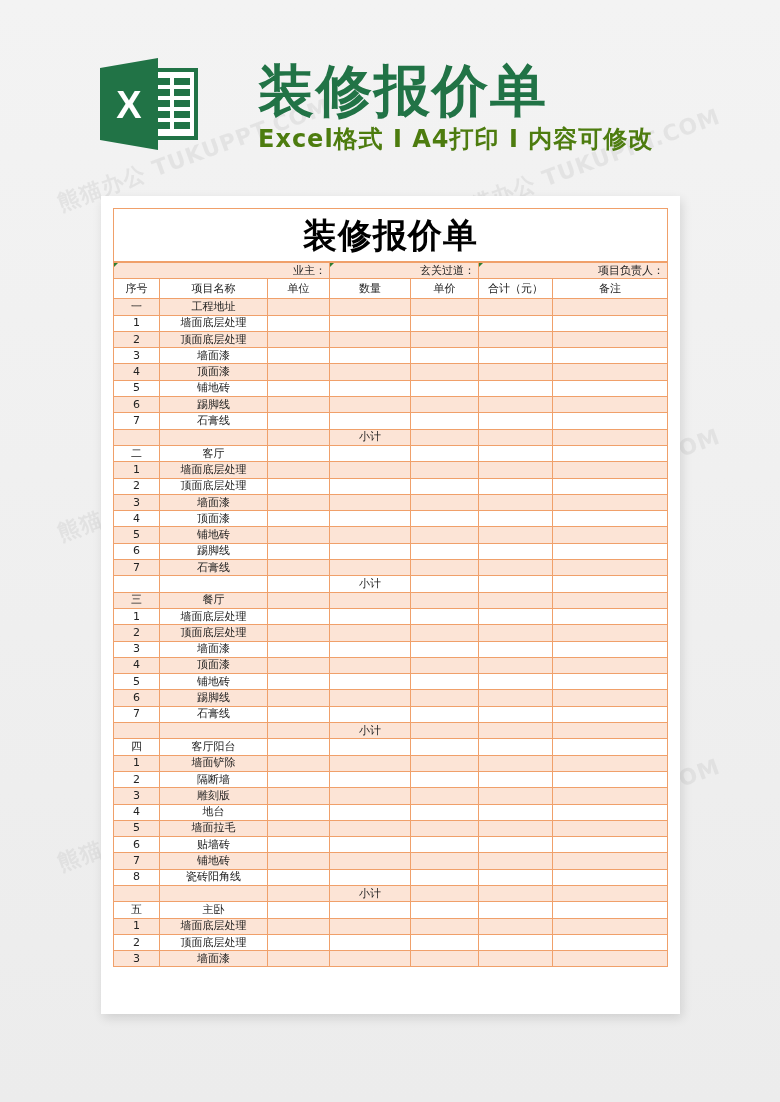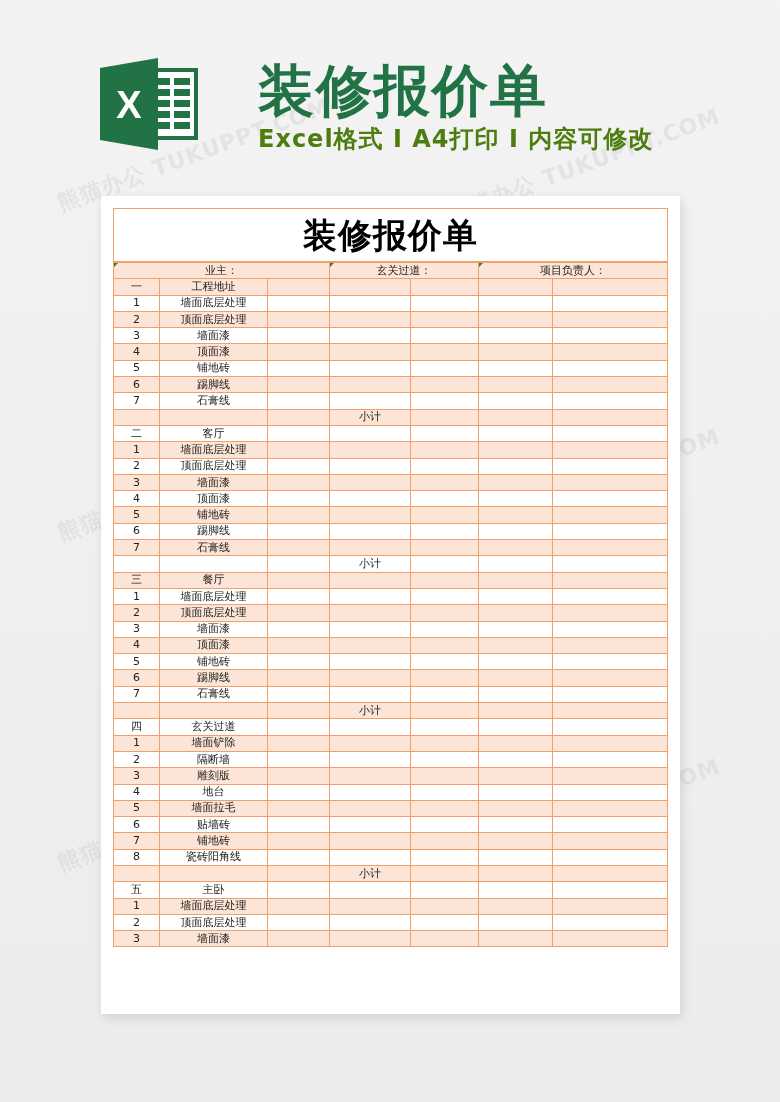--- a/index.html
+++ b/index.html
@@ -38,21 +38,21 @@
   }
   table.sheet td {
     border: 1px solid #f0a06a; padding: 0 3px; height: 15.3px; line-height: 14px;
     white-space: nowrap; overflow: hidden; text-align: center;
   }
   table.sheet tr.shade td { background: #fce4d6; }
   table.sheet td.title {
     height: 52px; font-size: 34px; font-weight: bold; color: #000;
     letter-spacing: 1px; background: #fff; border-bottom: 2px solid #f0a06a;
   }
-  table.sheet td.info { text-align: center; position: relative; }
+  table.sheet td.info { text-align: right; position: relative; }
   table.sheet td.info::before {
     content: ""; position: absolute; left: 0; top: 0; width: 0; height: 0;
     border-top: 4px solid #2e7d32; border-right: 4px solid transparent;
   }
   table.sheet tr.hdr td { height: 19px; }
 </style>
 </head>
 <body>
 
 <div class="watermark" style="left:50px;top:140px;">熊猫办公 TUKUPPT.COM</div>
@@ -97,20 +97,29 @@
     </colgroup>
     <tbody id="sheet-body">
       <tr>
         <td class="title" colspan="7">装修报价单</td>
       </tr>
       <tr class="shade">
         <td class="info" colspan="3">业主：</td>
         <td class="info" colspan="2">玄关过道：</td>
         <td class="info" colspan="2">项目负责人：</td>
       </tr>
+      <tr class="hdr">
+        <td>序号</td>
+        <td>项目名称</td>
+        <td>单位</td>
+        <td>数量</td>
+        <td>单价</td>
+        <td>合计（元）</td>
+        <td>备注</td>
+      </tr>
     <tr class="shade">
           <td>一</td>
           <td>工程地址</td>
           <td></td>
           <td></td>
           <td></td>
           <td></td>
           <td></td>
         </tr>
         <tr>
@@ -342,21 +351,21 @@
           <td></td>
           <td></td>
           <td></td>
           <td>小计</td>
           <td></td>
           <td></td>
           <td></td>
         </tr>
         <tr>
           <td>四</td>
-          <td>玄关过道</td>
+          <td>客厅阳台</td>
           <td></td>
           <td></td>
           <td></td>
           <td></td>
           <td></td>
         </tr>
         <tr class="shade">
           <td>1</td>
           <td>墙面铲除</td>
           <td></td>

